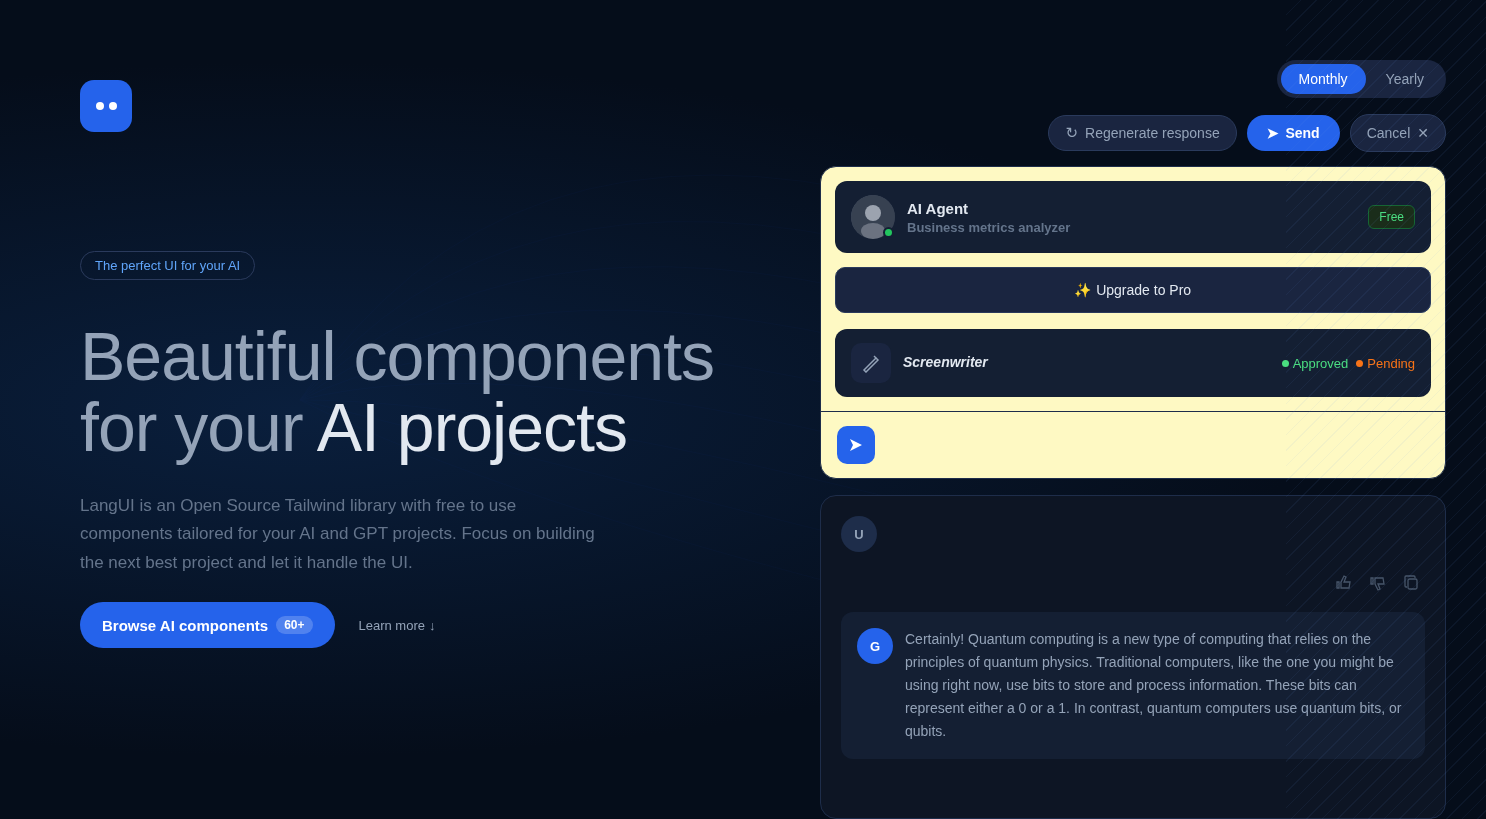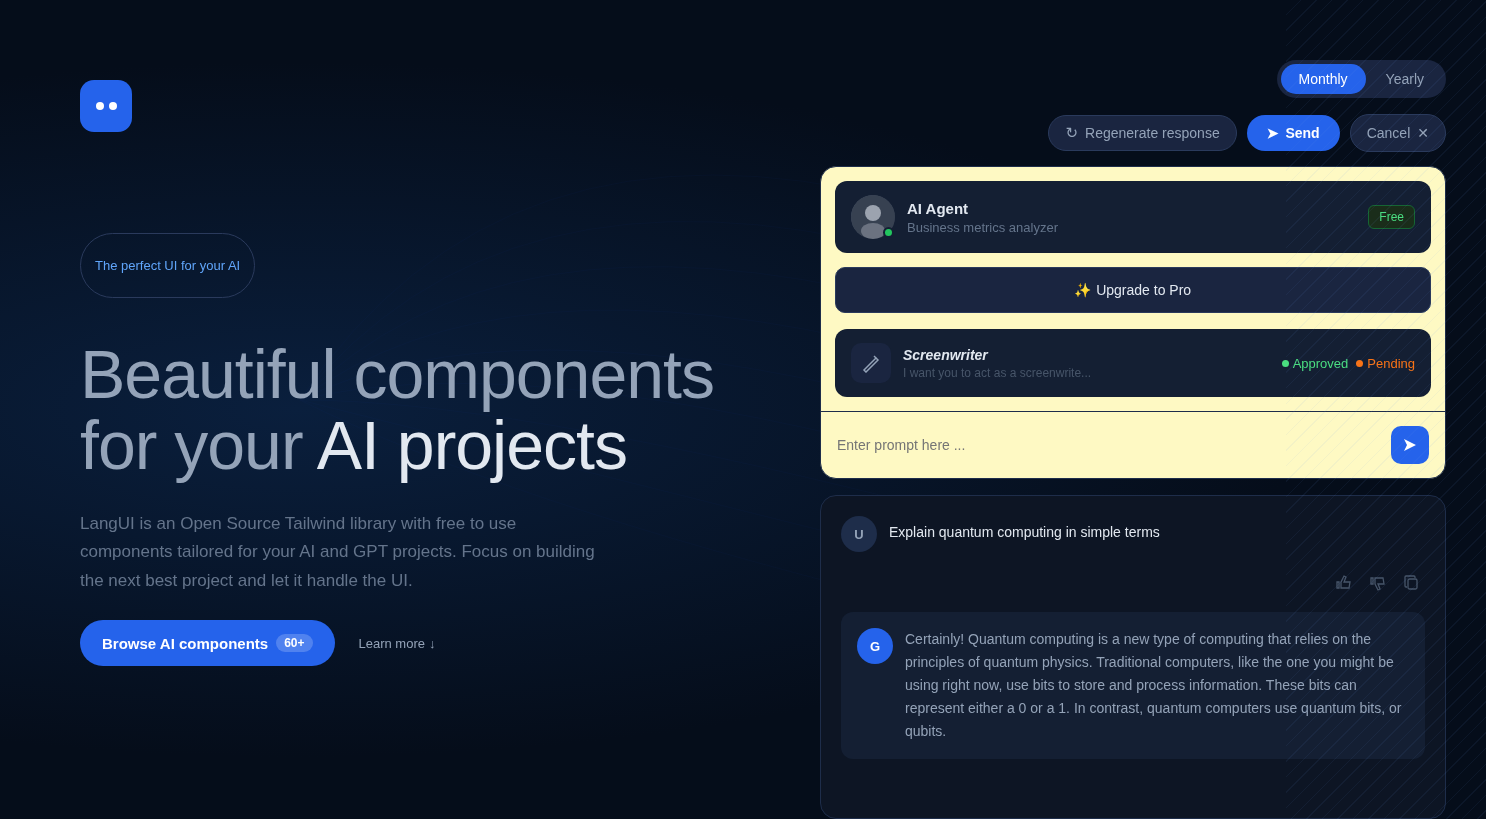--- a/index.html
+++ b/index.html
@@ -84,21 +84,21 @@
       background: white;
       border-radius: 50%;
     }
 
     
     .tag {
       display: inline-flex;
       align-items: center;
       border: 1px solid #2a3a5c;
       border-radius: 999px;
-      padding: 24px 14px;
+      padding: 6px 14px;
       margin-bottom: 41px;
       width: fit-content;
     }
 
     .tag-text {
       font-size: 13px;
       color: #60a5fa;
       font-weight: 500;
     }
 
@@ -310,20 +310,21 @@
     .agent-name {
       font-size: 15px;
       font-weight: 600;
       color: #e2e8f0;
       margin-bottom: 3px;
     }
 
     .agent-desc {
       font-size: 13px;
       color: #64748b;
+      font-weight: bold;
     }
 
     .agent-free-badge {
       background: #1a2d1a;
       color: #4ade80;
       border: 1px solid #166534;
       border-radius: 6px;
       padding: 4px 10px;
       font-size: 12px;
       font-weight: 500;
@@ -657,49 +658,46 @@
 
       <div class="screenwriter-card">
         <div class="screenwriter-icon">
           <svg width="20" height="20" viewBox="0 0 20 20" fill="none">
             <path d="M3 17L7 13L15 5L17 7L9 15L5 19L3 17Z" stroke="#94a3b8" stroke-width="1.5" fill="none"></path>
             <path d="M13 3L15 5" stroke="#94a3b8" stroke-width="1.5"></path>
           </svg>
         </div>
         <div class="screenwriter-info">
           <div class="screenwriter-name">Screenwriter</div>
-          <div class="screenwriter-desc">I want you to act as a screenwrite...</div>
         </div>
         <div class="status-badges">
           <span class="badge-approved">
             <span class="status-dot" style="background:#4ade80;"></span>
             <span>Approved</span>
           </span>
           <span class="badge-pending">
             <span class="status-dot" style="background:#f97316;"></span>
             <span>Pending</span>
           </span>
         </div>
       </div>
 
       <div class="prompt-row">
-        <input class="prompt-input" type="text" placeholder="Enter prompt here ..." style="">
         <button class="prompt-send-btn">
           <svg width="16" height="16" viewBox="0 0 16 16" fill="none">
             <path d="M14 8L2 14L5 8L2 2L14 8Z" fill="white"></path>
           </svg>
         </button>
       </div>
     </div>
 
     <div class="chat-messages">
 
       <div class="user-message">
         <div class="user-avatar">U</div>
-        <div class="user-message-text">Explain quantum computing in simple terms</div>
       </div>
 
       <div class="message-actions">
         <span class="action-icon">
           <svg width="18" height="18" viewBox="0 0 18 18" fill="none">
             <path d="M6 8L9 2L11 3L9 8H15L14 14H6V8Z" stroke="#475569" stroke-width="1.3" fill="none"></path>
             <path d="M4 8H2V14H4V8Z" stroke="#475569" stroke-width="1.3" fill="none"></path>
           </svg>
         </span>
         <span class="action-icon">

